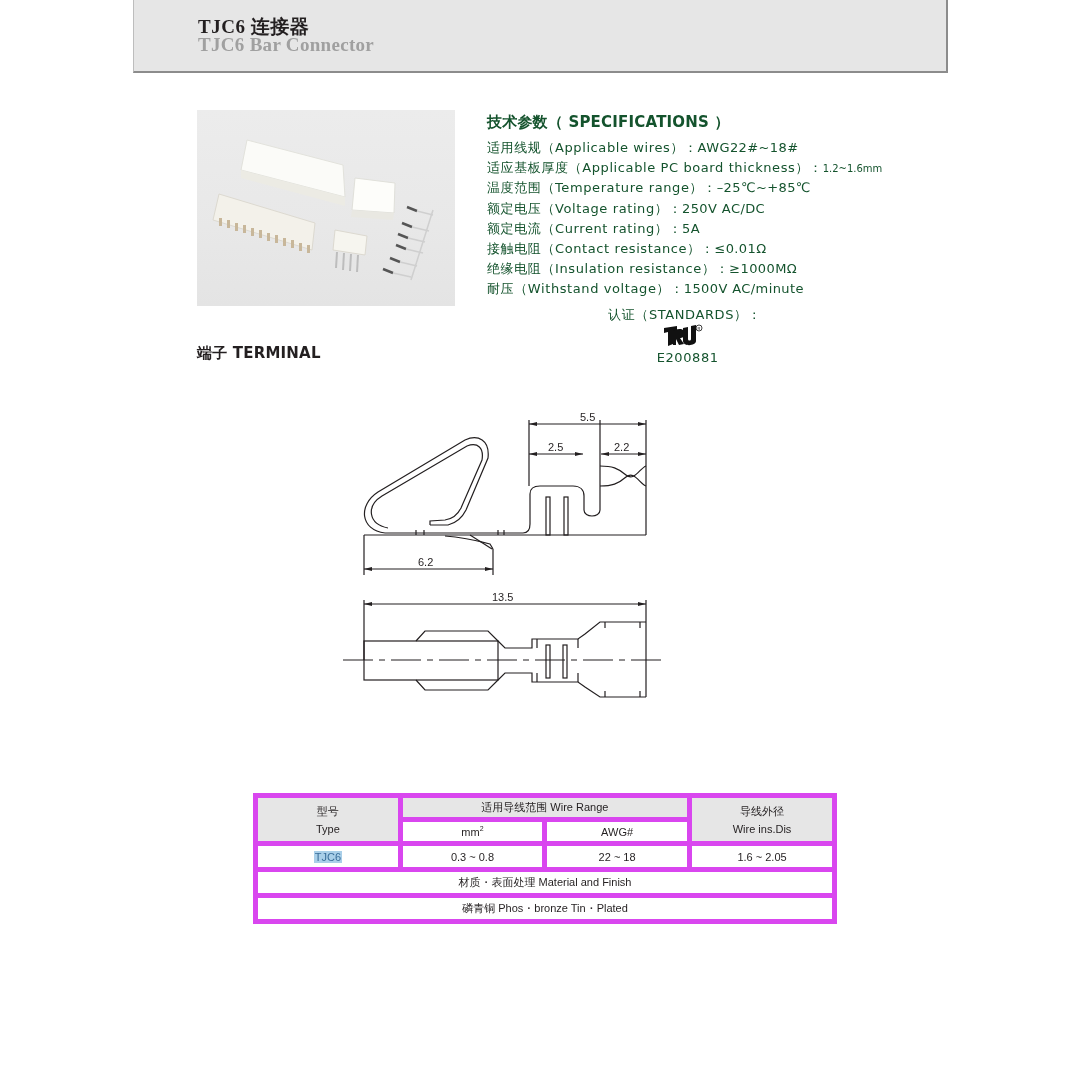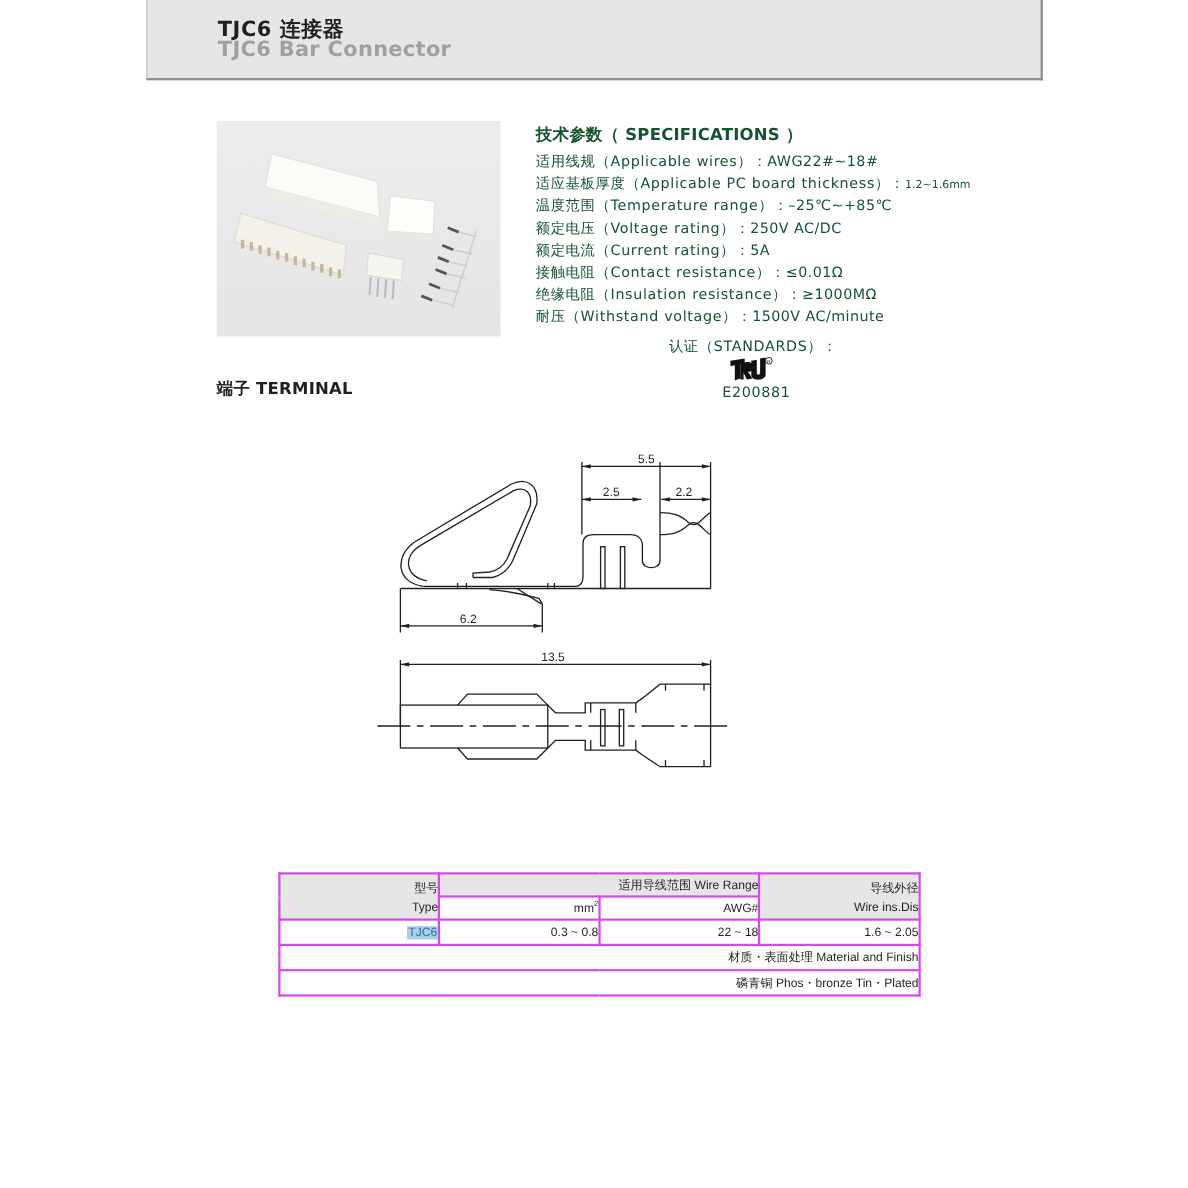--- a/index.html
+++ b/index.html
@@ -4,20 +4,21 @@
 <style>
   html, body { margin: 0; padding: 0; }
   body {
     width: 1080px; height: 1080px; background: #ffffff; position: relative; overflow: hidden;
     font-family: "DejaVu Sans", "Liberation Sans", sans-serif; color: #231f20;
   }
   .header {
     position: absolute; left: 133px; top: 0; width: 812px; height: 71px;
     background: #e6e6e6; border-left: 1px solid #bdbdbd; border-right: 2px solid #8c8c8c;
     border-bottom: 2px solid #8c8c8c;
+    font-family: Liberation Serif, serif;
   }
   .title-cn { position: absolute; left: 64px; top: 14px; font-size: 19px; font-weight: bold; color: #231f20; letter-spacing: 0.5px; }
   .title-en { position: absolute; left: 64px; top: 34px; font-size: 19px; font-weight: bold; color: #a0a0a0; letter-spacing: 0.3px; }
   .pitch { position: absolute; left: 508px; top: 22px; font-size: 19px; font-weight: bold; color: #231f20; letter-spacing: 0.5px; }
 
   .photo {
     position: absolute; left: 197px; top: 110px; width: 258px; height: 196px;
     background: linear-gradient(180deg, #ececec 0%, #e8e8e8 60%, #e4e4e4 100%);
   }
   .photo svg { position: absolute; left: 0; top: 0; }
@@ -32,21 +33,21 @@
 
   .terminal-heading { position: absolute; left: 197px; top: 344px; font-size: 15px; font-weight: bold; letter-spacing: 0.2px; }
 
   .drawing { position: absolute; left: 0; top: 0; }
   .dim { font-family: "Liberation Sans", sans-serif; font-size: 11px; fill: #231f20; }
 
   table.spec-table {
     position: absolute; left: 253px; top: 793px; width: 584px; border-collapse: collapse;
     font-family: "Liberation Sans", sans-serif; font-size: 11px; color: #231f20;
   }
-  table.spec-table td { border: 2px solid #d946ef; text-align: right; padding: 0; }
+  table.spec-table td { border: 5px solid #d946ef; text-align: center; padding: 0; }
   table.spec-table .hdr { background: #e6e6e6; }
   .h-row td { height: 19px; }
   .d-row td { height: 21px; }
   .w-row td { height: 21px; }
   .sel { background: #a9cfe9; color: #3a6e9a; padding: 0 1px; }
   sup { font-size: 7px; }
 </style>
 </head>
 <body>
 

